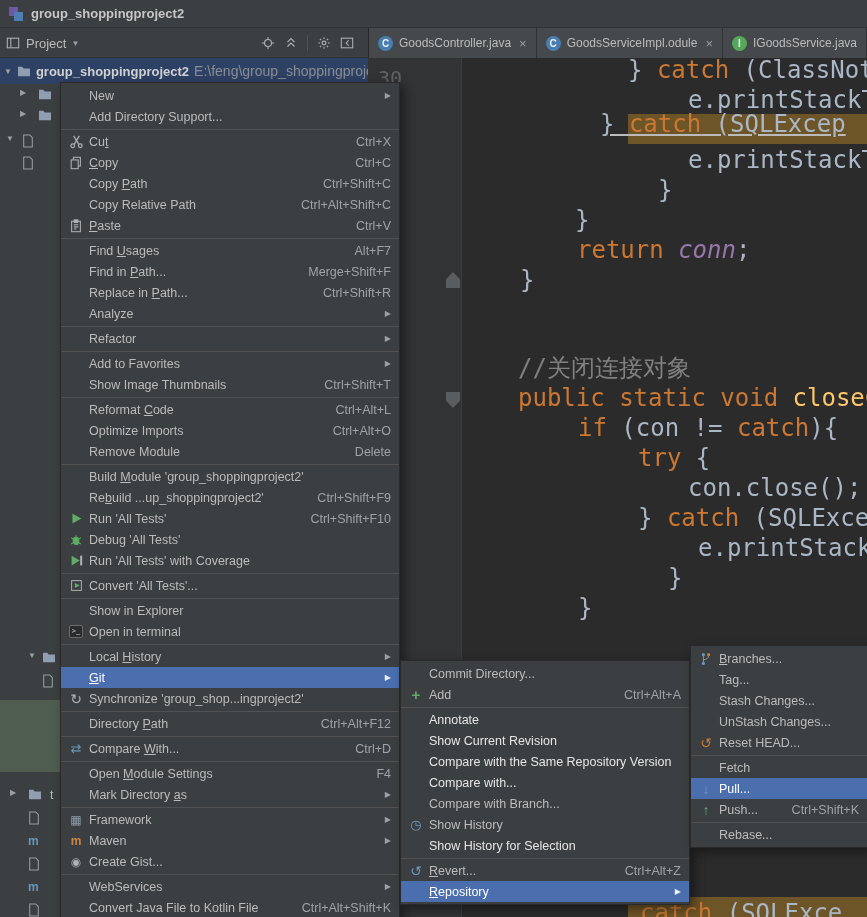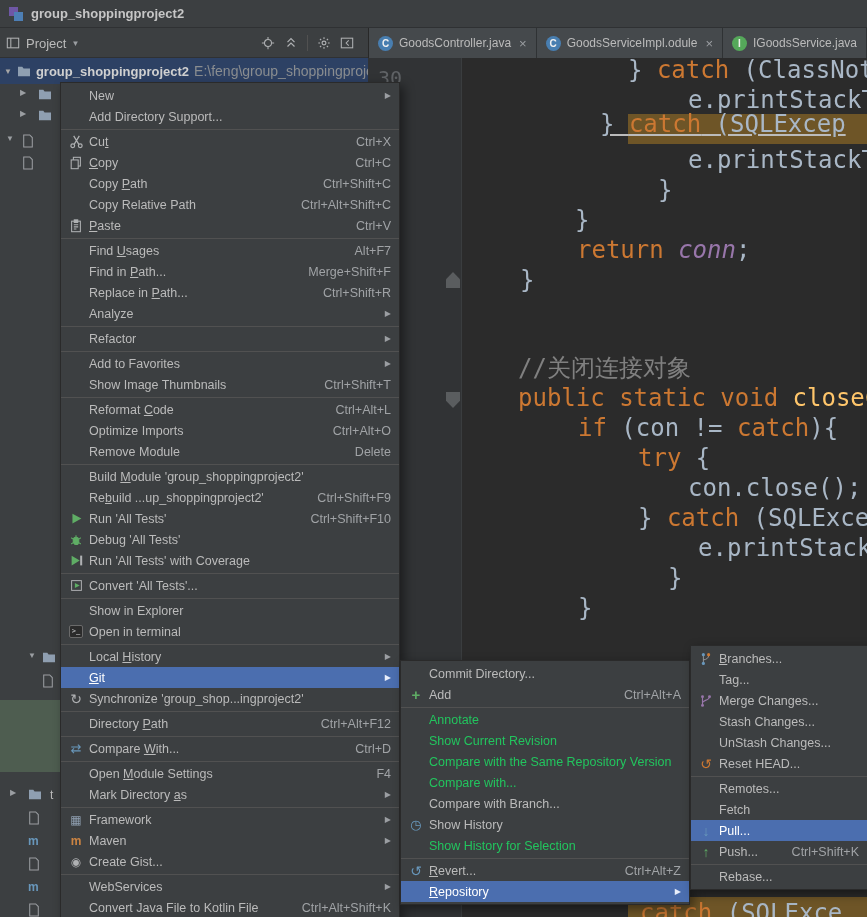--- a/index.html
+++ b/index.html
@@ -80,21 +80,21 @@
   #menu-main{left:60px;top:82px;width:340px;}
   #menu-git{left:400px;top:660px;width:290px;z-index:6;}
   #menu-repo{left:690px;top:645px;width:177px;border-right:none;z-index:7;}
   .menu-item{height:21px;display:flex;align-items:center;padding:0 8px 0 6px;white-space:nowrap;overflow:hidden;}
   .menu-item .mi-icon{width:18px;flex:0 0 18px;display:inline-flex;justify-content:center;align-items:center;margin-right:4px;}
   .menu-item .mi-icon svg{display:block;}
   .menu-item .mi-label{flex:0 0 auto;}
   .menu-item .mi-space{flex:1;}
   .menu-item .mi-shortcut{color:#a0a3a6;margin-left:12px;}
   .menu-item .mi-arrow{width:10px;font-size:8px;color:#9b9ea2;text-align:right;margin-left:6px;}
-  .menu-item.disabled{color:#22c55e;}
+  .menu-item.disabled{color:#e5e5e5;}
   .menu-item.hl{background:var(--hl);color:#ffffff;}
   .menu-item.hl .mi-shortcut,.menu-item.hl .mi-arrow{color:#e8eefb;}
   .menu-sep{height:1px;margin:1.5px 0;background:#515151;}
   .mn{text-decoration:underline;}
 
   .term-ic{display:inline-block;width:14px;height:13px;background:#2b2b2b;border:1px solid #6a6a6a;border-radius:2px;color:#afb1b3;font:bold 7px/11px "DejaVu Sans Mono",monospace;text-align:center;}
 </style>
 </head>
 <body>
 
@@ -659,57 +659,39 @@
       </span>
       <span class="mi-label"><span class="mn">B</span>ranches...</span>
       <span class="mi-space"></span>
     </div>
     <div class="menu-item">
       <span class="mi-icon"></span>
       <span class="mi-label">Tag...</span>
       <span class="mi-space"></span>
     </div>
     <div class="menu-item">
-      <span class="mi-icon">
-        <svg viewBox="0 0 16 16" width="14" height="14">
-          <path d="M4 3v10" stroke="#9876aa" fill="none" stroke-width="1.3"></path>
-          <path d="M12 3c0 4.5-8 4-8 7" stroke="#9876aa" fill="none" stroke-width="1.3"></path>
-          <circle cx="4" cy="3" r="1.7" fill="#9876aa"></circle>
-          <circle cx="12" cy="3" r="1.7" fill="#9876aa"></circle>
-          <circle cx="4" cy="13" r="1.7" fill="#9876aa"></circle>
-        </svg>
-      </span>
-      <span class="mi-label">Merge Changes...</span>
-      <span class="mi-space"></span>
-    </div>
-    <div class="menu-item">
       <span class="mi-icon"></span>
       <span class="mi-label">Stash Changes...</span>
       <span class="mi-space"></span>
     </div>
     <div class="menu-item">
       <span class="mi-icon"></span>
       <span class="mi-label">UnStash Changes...</span>
       <span class="mi-space"></span>
     </div>
     <div class="menu-item">
       <span class="mi-icon">
         <span style="color:#cc7832;font-size:14px;">↺</span>
       </span>
       <span class="mi-label">Reset HEAD...</span>
       <span class="mi-space"></span>
     </div>
     <div class="menu-sep"></div>
     <div class="menu-item">
       <span class="mi-icon"></span>
-      <span class="mi-label">Remotes...</span>
-      <span class="mi-space"></span>
-    </div>
-    <div class="menu-item">
-      <span class="mi-icon"></span>
       <span class="mi-label">Fetch</span>
       <span class="mi-space"></span>
     </div>
     <div class="menu-item hl">
       <span class="mi-icon">
         <span style="color:#6897bb;font-weight:bold;font-size:14px;">↓</span>
       </span>
       <span class="mi-label">Pull...</span>
       <span class="mi-space"></span>
     </div>

